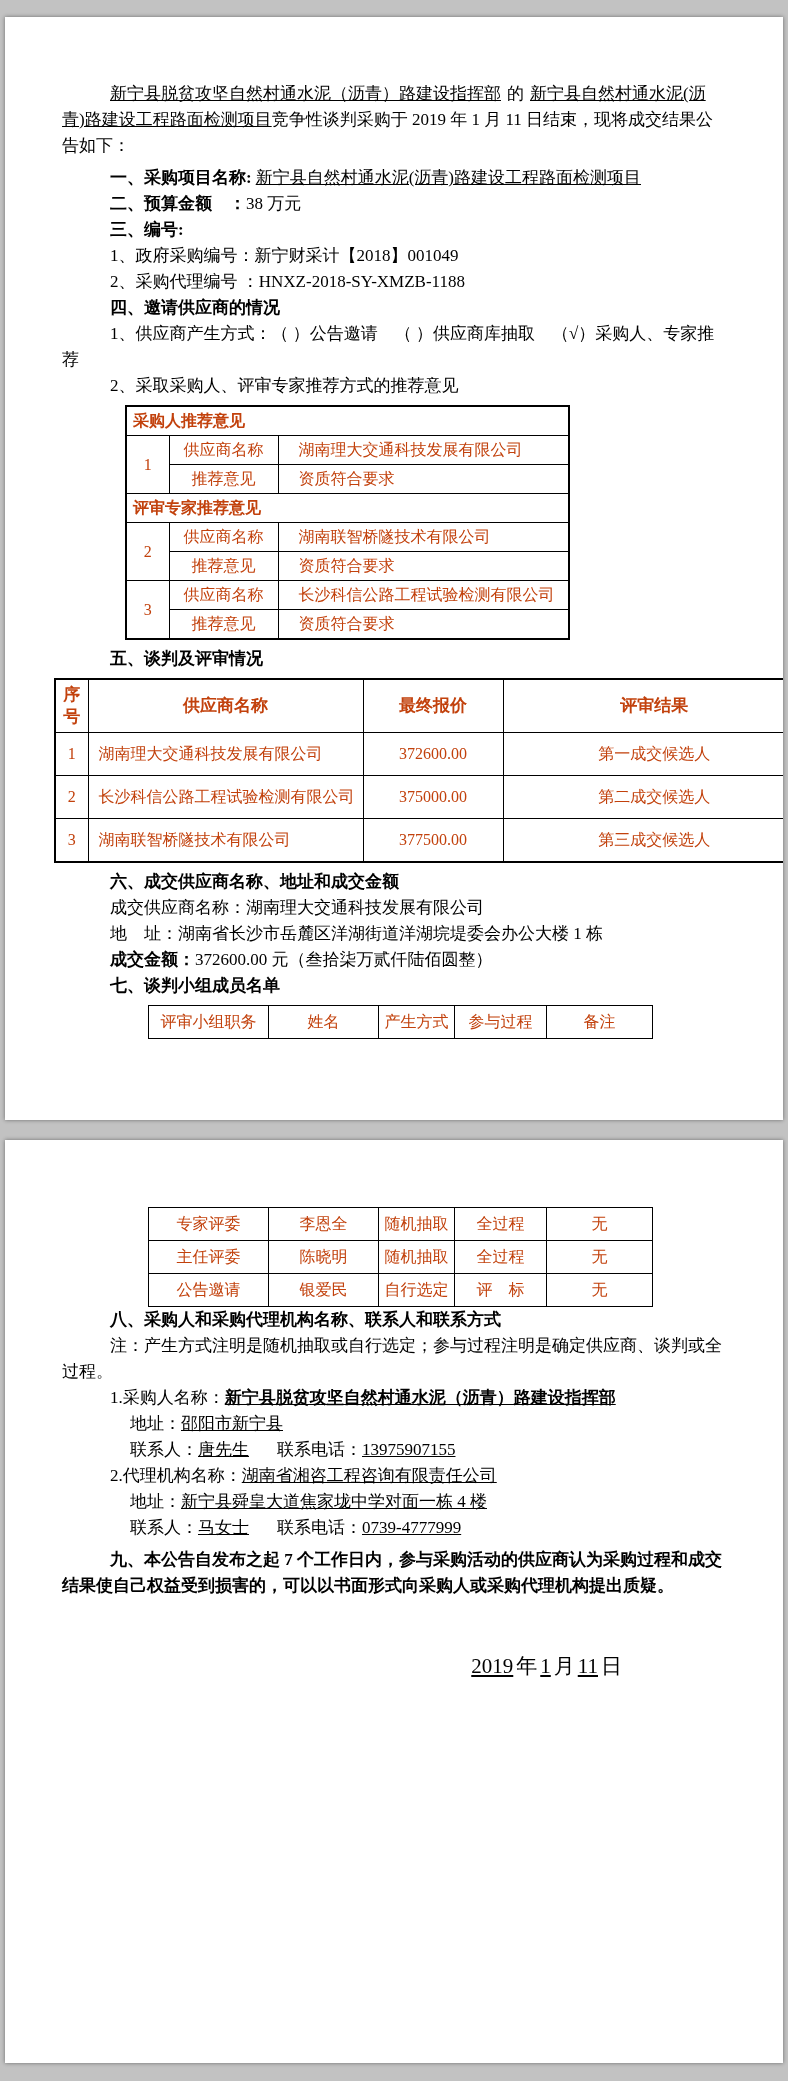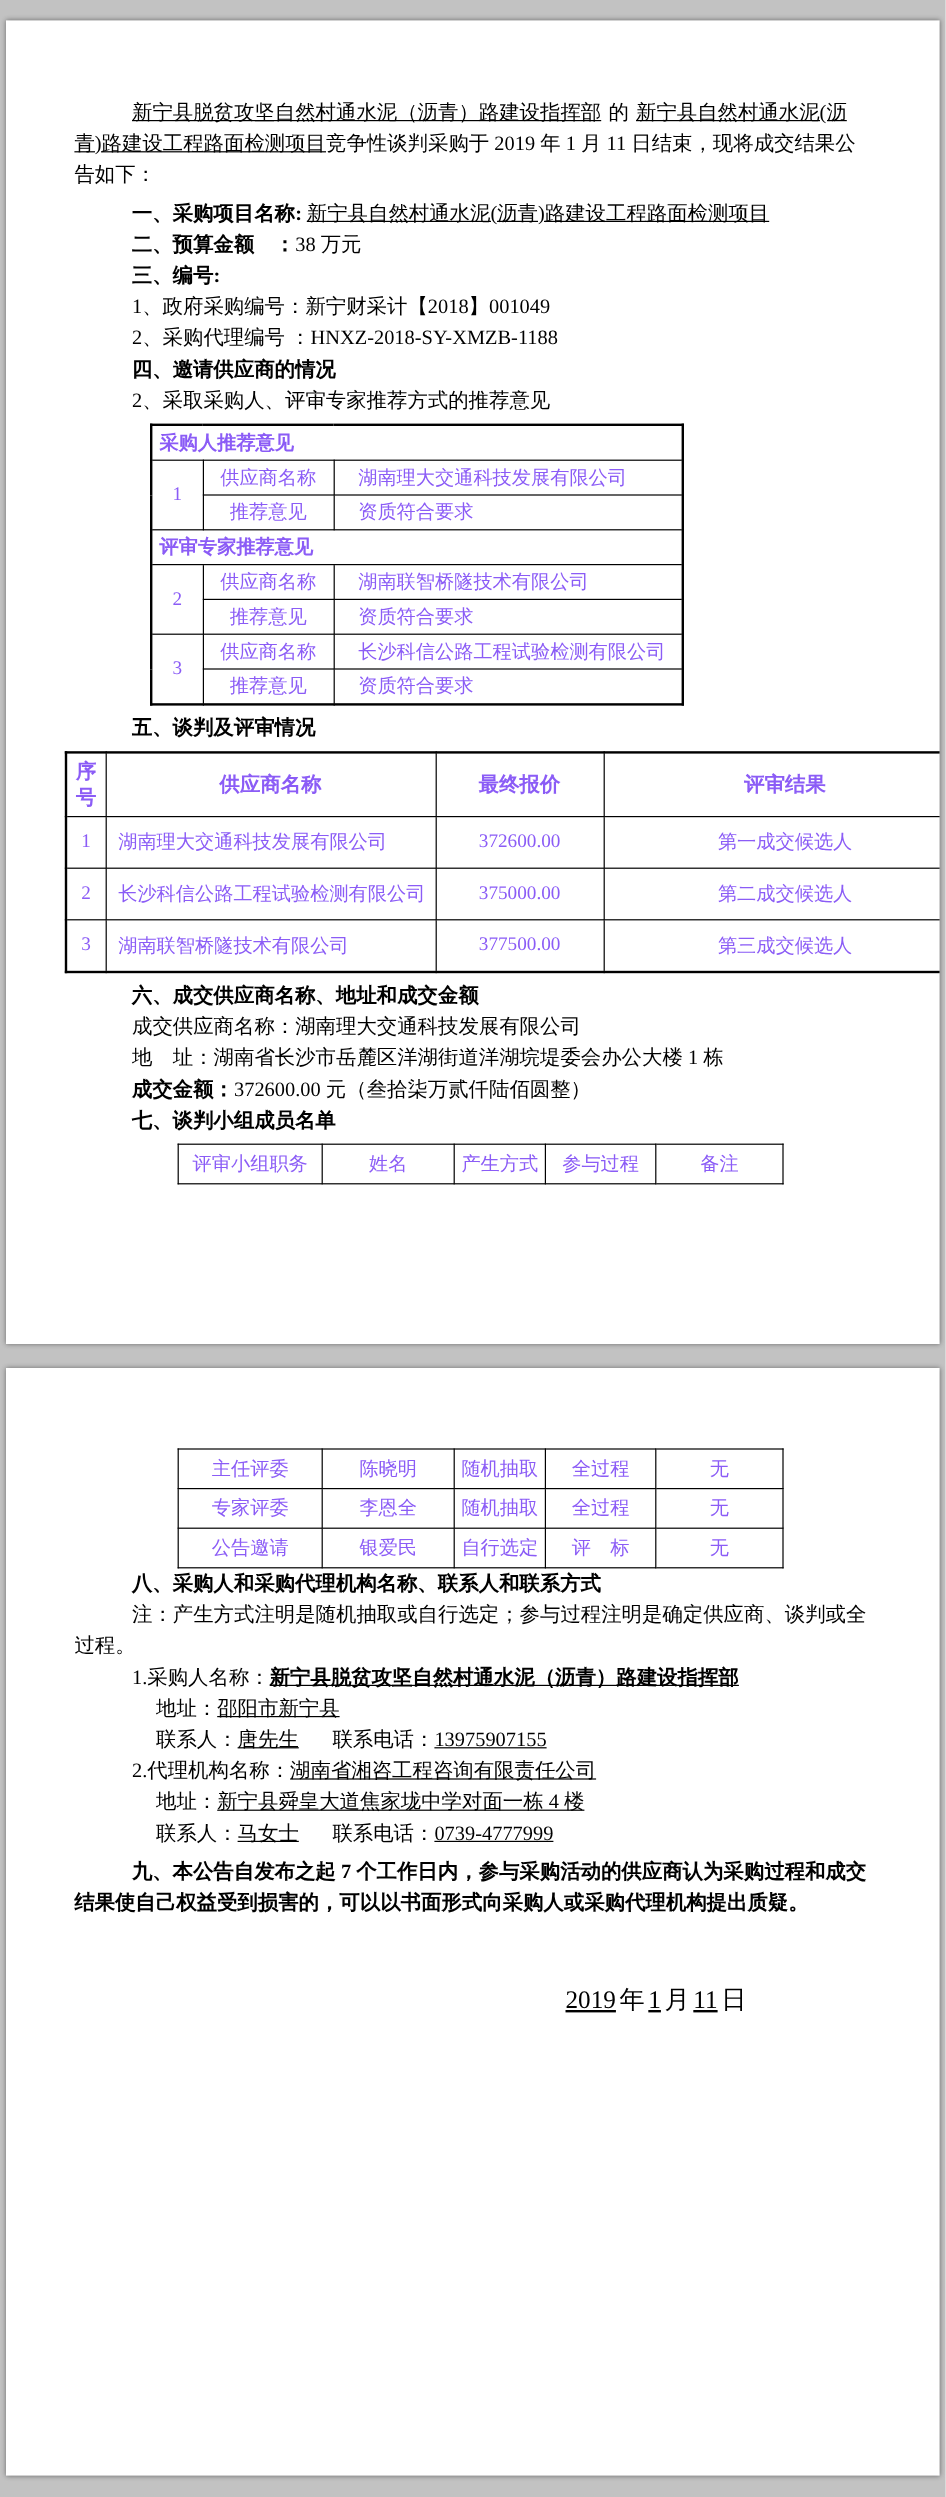--- a/index.html
+++ b/index.html
@@ -18,21 +18,21 @@
   .page2{height:923px;padding-top:67px;margin-top:20px;}
   p{margin:0;}
   .txt{margin-left:57px;margin-right:57px;font-size:17px;line-height:26px;}
   .ti{text-indent:48px;}
   .ind2{padding-left:68px;}
   .b{font-weight:bold;}
   .u{text-decoration:underline;}
   .mt6{margin-top:6px;}
   .gap{margin:0 6px;}
   .sp{margin-left:4px;}
-  table{border-collapse:collapse;table-layout:fixed;color:#8b5cf6;}
+  table{border-collapse:collapse;table-layout:fixed;color:#c2410c;}
   td,th{border:1px solid #000;overflow:hidden;white-space:nowrap;}
   .t1{margin:6px 0 0 120px;width:445px;border:2px solid #000;}
   .t1 td{height:26px;font-size:16px;text-align:center;}
   .t1 .hdr{text-align:left;font-weight:bold;padding-left:6px;}
   .t1 .val{text-align:left;padding-left:20px;}
   .t2{margin:6px 0 0 49px;width:753px;border:2px solid #000;}
   .t2 th{height:50px;font-size:17px;font-weight:bold;line-height:22px;white-space:normal;}
   .t2 td{height:40px;font-size:16px;text-align:center;}
   .t2 .name{text-align:left;padding-left:10px;}
   .t3{margin:6px 0 0 143px;width:505px;border:1px solid #000;}
@@ -52,20 +52,21 @@
 
     <p class="txt ti mt6"><span class="b">一、采购项目名称:</span><span class="u sp">新宁县自然村通水泥(沥青)路建设工程路面检测项目</span></p>
 
     <p class="txt ti"><span class="b">二、预算金额　：</span><span>38 万元</span></p>
 
     <p class="txt ti b">三、编号:</p>
     <p class="txt ti">1、政府采购编号：新宁财采计【2018】001049</p>
     <p class="txt ti">2、采购代理编号 ：HNXZ-2018-SY-XMZB-1188</p>
 
     <p class="txt ti b">四、邀请供应商的情况</p>
+    <p class="txt ti">1、供应商产生方式：（ ）公告邀请　（ ）供应商库抽取　（√）采购人、专家推荐</p>
     <p class="txt ti">2、采取采购人、评审专家推荐方式的推荐意见</p>
 
     <table class="t1">
       <colgroup>
           <col style="width:43px">
           <col style="width:109px">
           <col>
         </colgroup>
       <tbody>
           <tr>
@@ -173,34 +174,34 @@
     <table class="t3" style="margin-top:0">
       <colgroup>
           <col style="width:120px">
           <col style="width:110px">
           <col style="width:76px">
           <col style="width:92px">
           <col>
         </colgroup>
       <tbody>
           <tr>
+        <td>专家评委</td>
+        <td>李恩全</td>
+        <td>随机抽取</td>
+        <td>全过程</td>
+        <td>无</td>
+      </tr>
+      <tr>
         <td>主任评委</td>
         <td>陈晓明</td>
         <td>随机抽取</td>
         <td>全过程</td>
         <td>无</td>
       </tr>
       <tr>
-        <td>专家评委</td>
-        <td>李恩全</td>
-        <td>随机抽取</td>
-        <td>全过程</td>
-        <td>无</td>
-      </tr>
-      <tr>
         <td>公告邀请</td>
         <td>银爱民</td>
         <td>自行选定</td>
         <td>评　标</td>
         <td>无</td>
       </tr>
     </tbody>
       </table>
 
     <p class="txt ti b">八、采购人和采购代理机构名称、联系人和联系方式</p>

